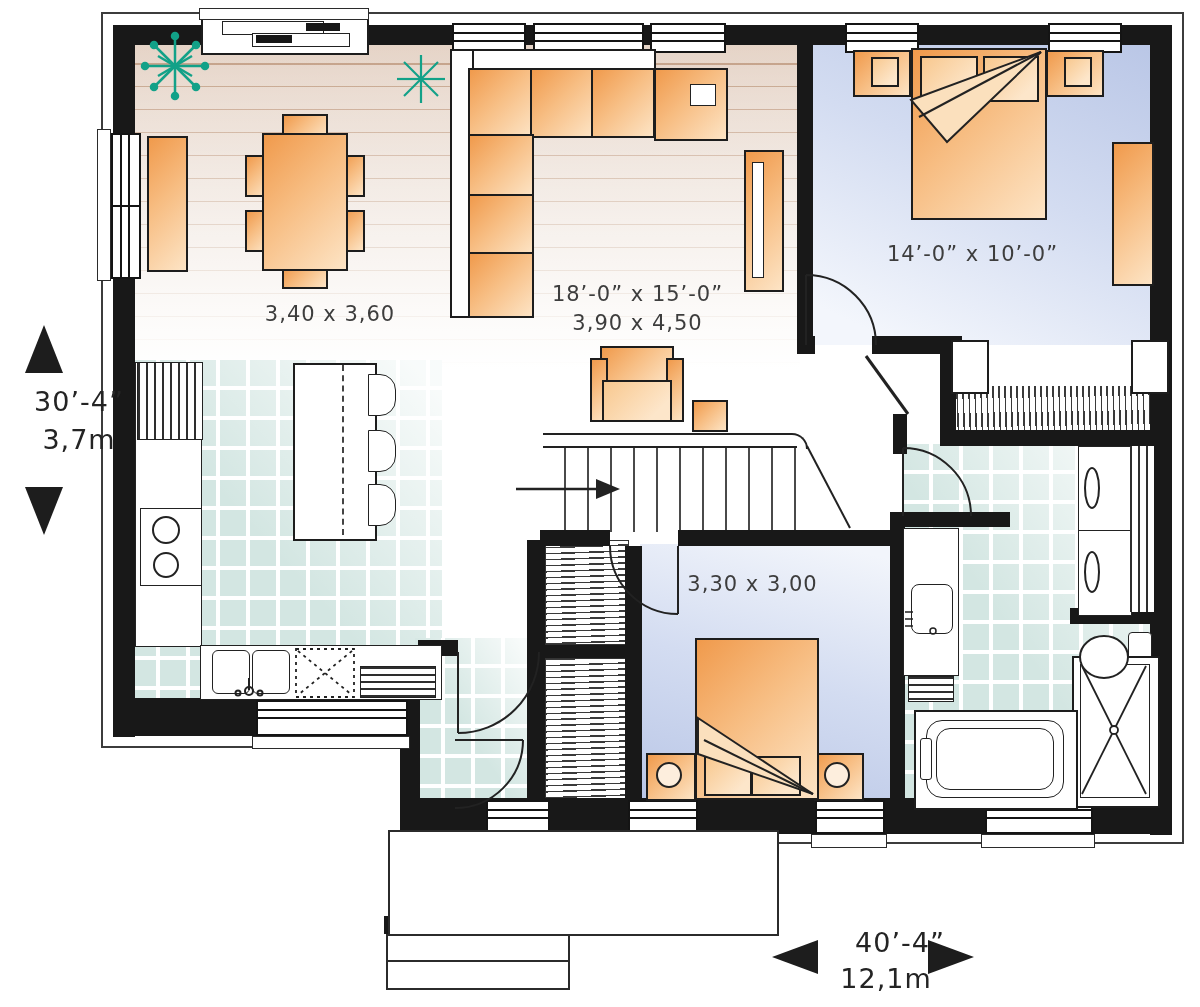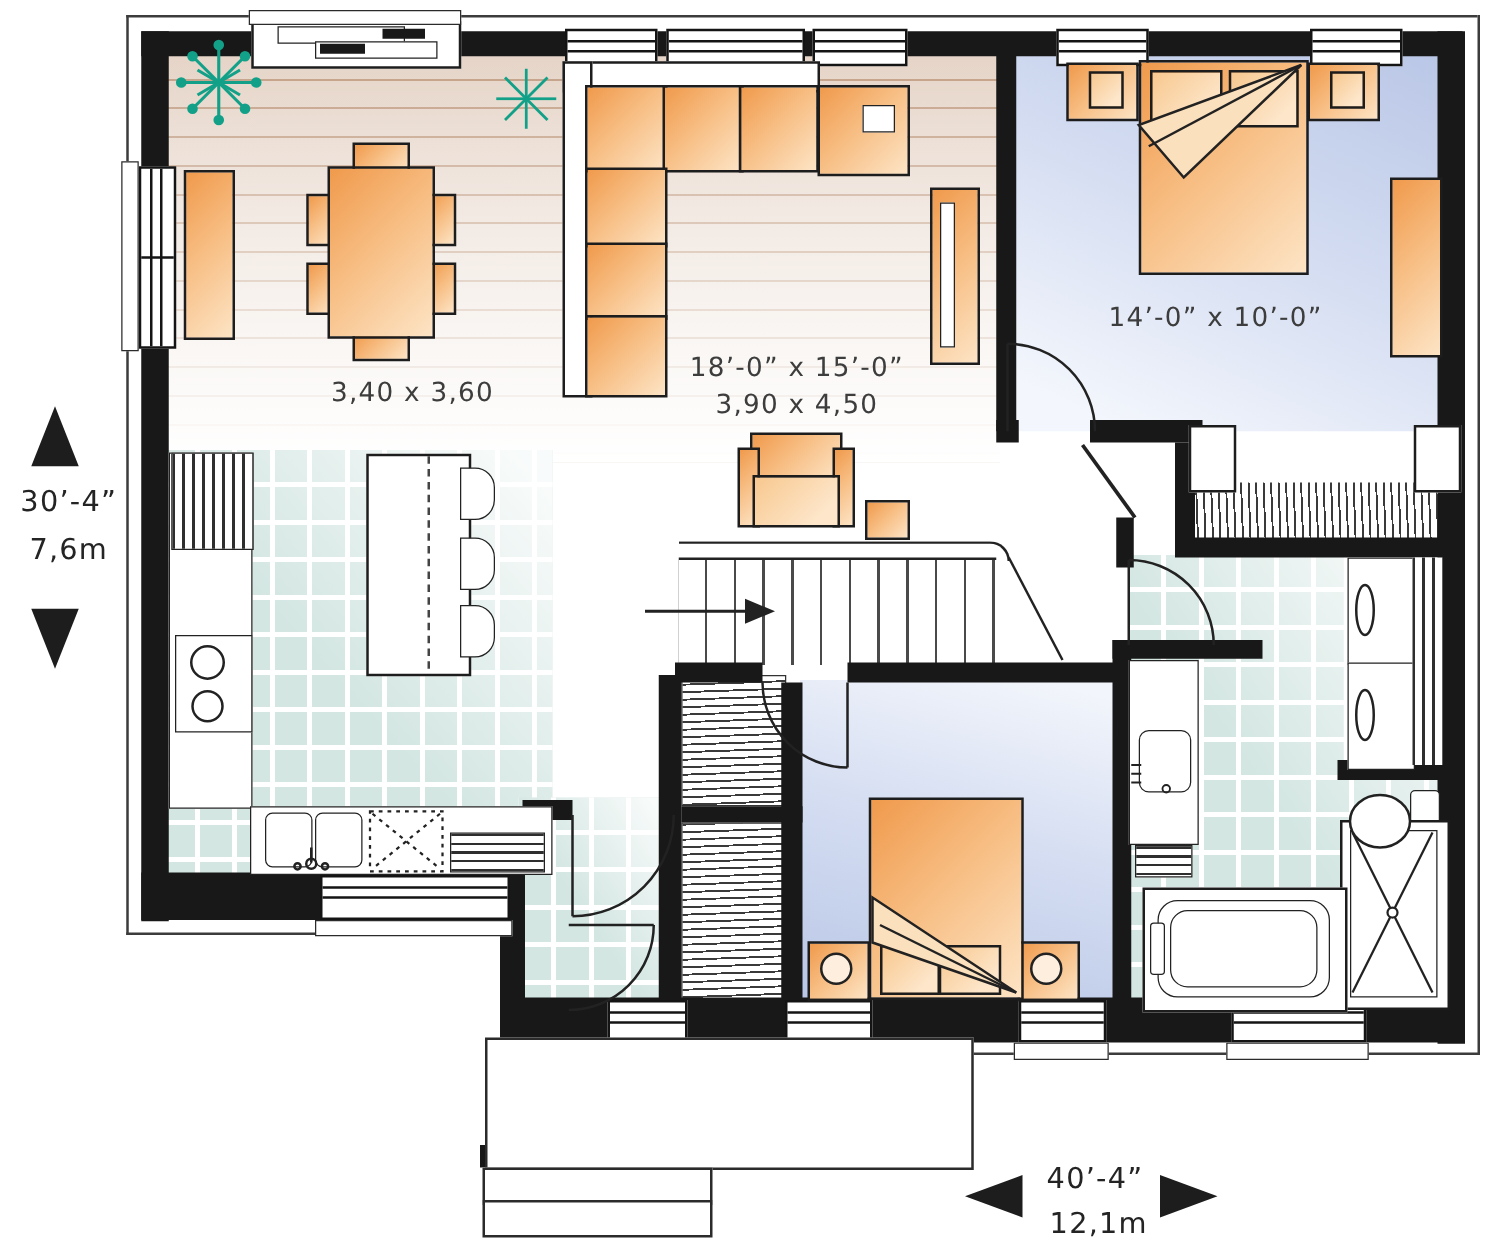--- a/index.html
+++ b/index.html
@@ -44,22 +44,22 @@
         background-image:repeating-linear-gradient(90deg,#2e2e2e 0 2px,transparent 2px 8px);}
   .rack{position:absolute;background-color:#fff;border:1.5px solid #222;
         background-image:repeating-linear-gradient(180deg,#2e2e2e 0 2px,transparent 2px 7px);}
   .treads{position:absolute;border-top:2px solid #222;
         background-image:repeating-linear-gradient(90deg,transparent 0 21px,#4a4a4a 21px 23px);}
   .rail{position:absolute;border-top:2.5px solid #222;border-right:2.5px solid #222;
         border-top-right-radius:18px;background:transparent;}
   .dash-v{position:absolute;border-left:2px dashed #444;}
   .rlabel{position:absolute;color:#3d3d3d;font-size:21px;line-height:29px;text-align:center;
         letter-spacing:1px;white-space:nowrap;}
-  .dimtxt{position:absolute;color:#242424;font-size:23px;line-height:34px;text-align:center;
-        letter-spacing:1px;white-space:nowrap;}
+  .dimtxt{position:absolute;color:#242424;font-size:27px;line-height:34px;text-align:center;
+        letter-spacing:1px;white-space:nowrap;margin-left:24px;}
   .tri{position:absolute;width:0;height:0;}
   .tri-up{border-left:19px solid transparent;border-right:19px solid transparent;border-bottom:48px solid #1d1d1d;}
   .tri-down{border-left:19px solid transparent;border-right:19px solid transparent;border-top:48px solid #1d1d1d;}
   .tri-left{border-top:17px solid transparent;border-bottom:17px solid transparent;border-right:46px solid #1d1d1d;}
   .tri-right{border-top:17px solid transparent;border-bottom:17px solid transparent;border-left:46px solid #1d1d1d;}
   svg{position:absolute;left:0;top:0;}
 </style>
 </head>
 <body>
 
@@ -303,25 +303,26 @@
   <div class="rlabel" style="left:520px;top:280px;width:235px;">
     <div>18’-0” x 15’-0”</div>
     <div>3,90 x 4,50</div>
   </div>
   <div class="rlabel" style="left:855px;top:240px;width:235px;">
     <div>14’-0” x 10’-0”</div>
   </div>
   <div class="rlabel" style="left:205px;top:563px;width:235px;">
   </div>
   <div class="rlabel" style="left:635px;top:570px;width:235px;">
+    <div>3,30 x 3,00</div>
   </div>
 
   <div class="tri tri-up" style="left:25px;top:325px;"></div>
   <div class="dimtxt" style="left:0px;top:385px;width:110px;">30’-4”</div>
-  <div class="dimtxt" style="left:0px;top:423px;width:110px;">7,6m</div>
+  <div class="dimtxt" style="left:0px;top:423px;width:110px;">3,7m</div>
   <div class="tri tri-down" style="left:25px;top:487px;"></div>
 
   <div class="tri tri-left" style="left:772px;top:940px;"></div>
   <div class="dimtxt" style="left:826px;top:926px;width:100px;">40’-4”</div>
-  <div class="dimtxt" style="left:829px;top:962px;width:100px;">12,1m</div>
+  <div class="dimtxt" style="left:812px;top:962px;width:100px;">12,1m</div>
   <div class="tri tri-right" style="left:928px;top:940px;"></div>
 
 </div>
 
 </body></html>

